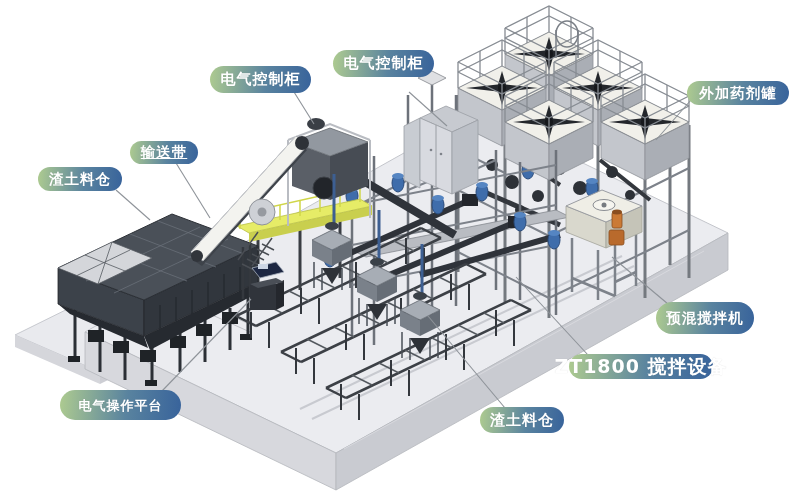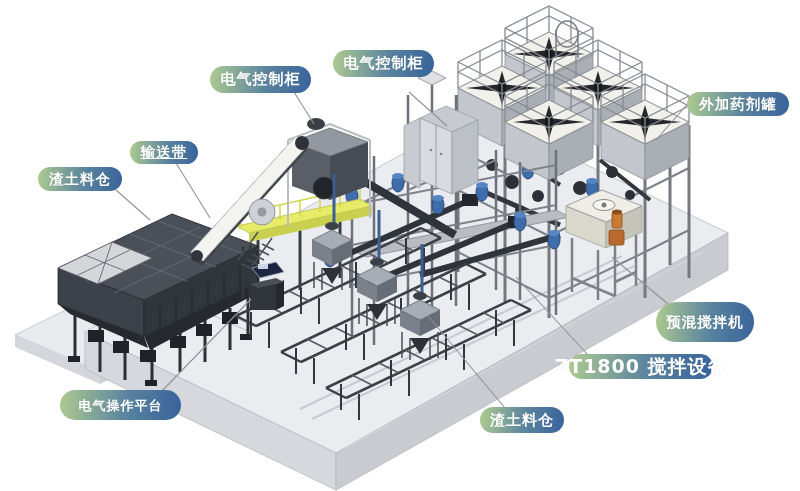--- a/index.html
+++ b/index.html
@@ -13,22 +13,22 @@
     position:absolute;display:flex;align-items:center;justify-content:center;
     border-radius:999px;color:#fff;font-weight:600;font-size:15px;
     letter-spacing:1px;line-height:1;white-space:nowrap;
     background:linear-gradient(95deg,#aecb90 0%,#59839f 55%,#38639b 100%);
     text-shadow:0 0 1px rgba(0,0,0,.15);
   }
   .co-muck{left:38px;top:167px;width:84px;height:24px;font-size:14.5px;text-align:right;}
   .co-conv{left:130px;top:141px;width:68px;height:23px;font-size:14.5px;text-decoration:underline;}
   .co-crush{left:210px;top:66px;width:101px;height:27px;}
   .co-cab{left:333px;top:50px;width:101px;height:27px;}
-  .co-tank{left:687px;top:81px;width:102px;height:24px;font-size:14.5px;margin-top:11px;}
-  .co-premix{left:656px;top:302px;width:98px;height:40px;font-size:14.5px;}
+  .co-tank{left:687px;top:81px;width:102px;height:24px;font-size:14.5px;}
+  .co-premix{left:656px;top:302px;width:98px;height:32px;font-size:14.5px;}
   .co-zt{left:569px;top:354px;width:144px;height:25px;font-size:19px;}
   .co-form{left:480px;top:407px;width:84px;height:26px;}
   .co-op{left:60px;top:390px;width:121px;height:30px;font-size:13px;}
 </style>
 </head>
 <body>
 
 <svg id="scene" width="800" height="491" viewBox="0 0 800 491">
 
   <defs>

